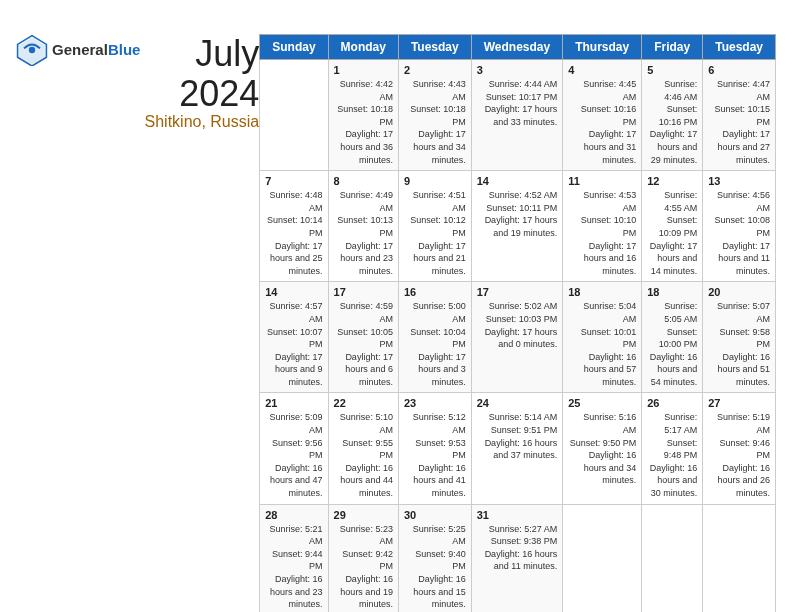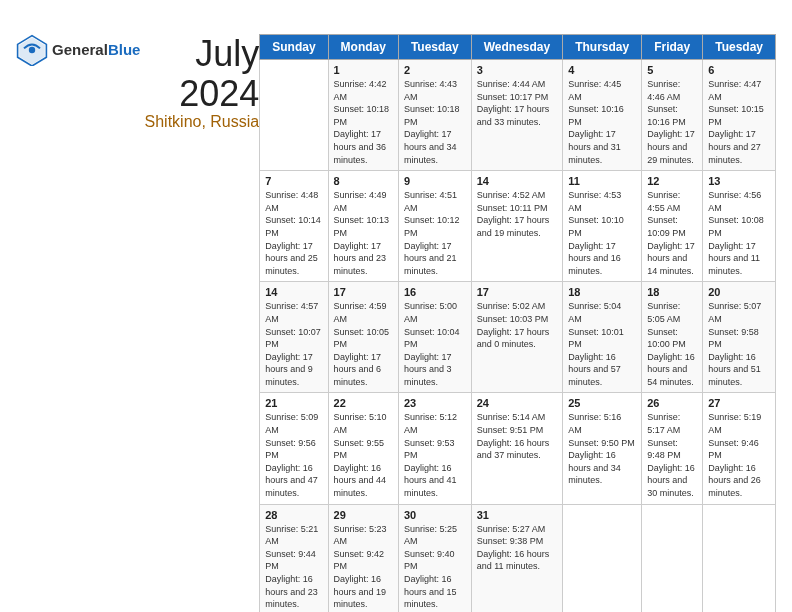--- a/index.html
+++ b/index.html
@@ -75,20 +75,21 @@
       font-size: 11px;
       font-weight: bold;
       color: #222;
       display: block;
       margin-bottom: 2px;
     }
     .day-info {
       font-size: 9px;
       color: #333;
       line-height: 1.4;
+      text-align: right;
     }
     .empty-cell {
       background: #fff !important;
     }
   </style>
 </head>
 <body>
 
 <div class="page">
   <div class="header">

